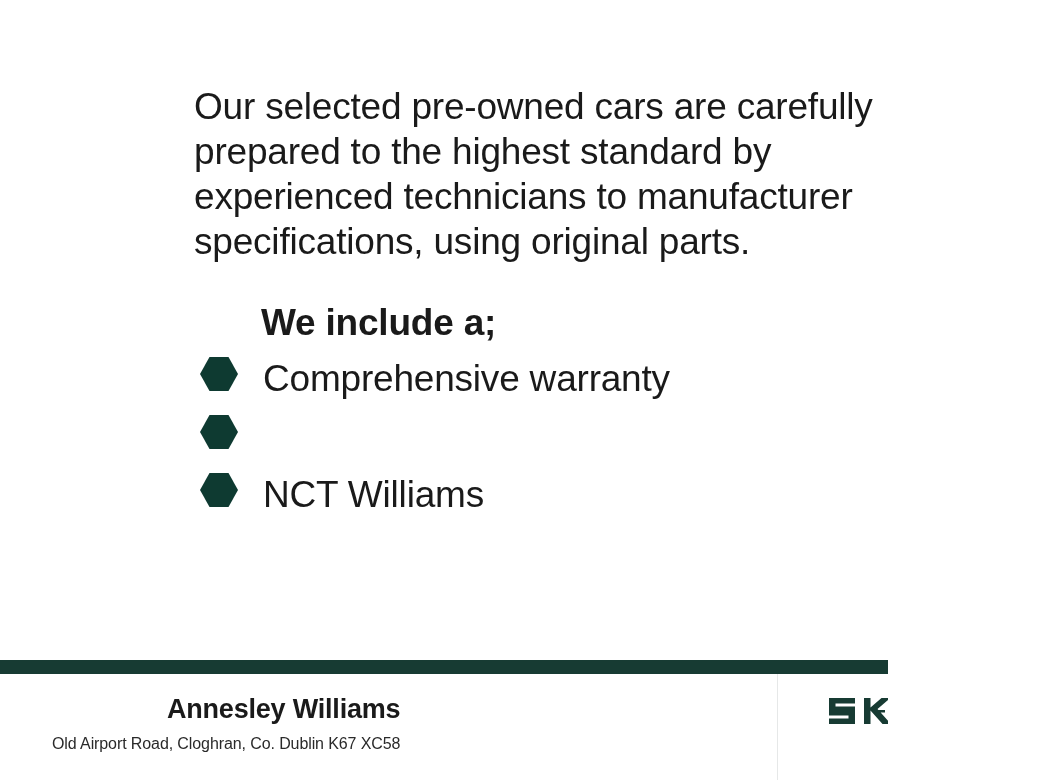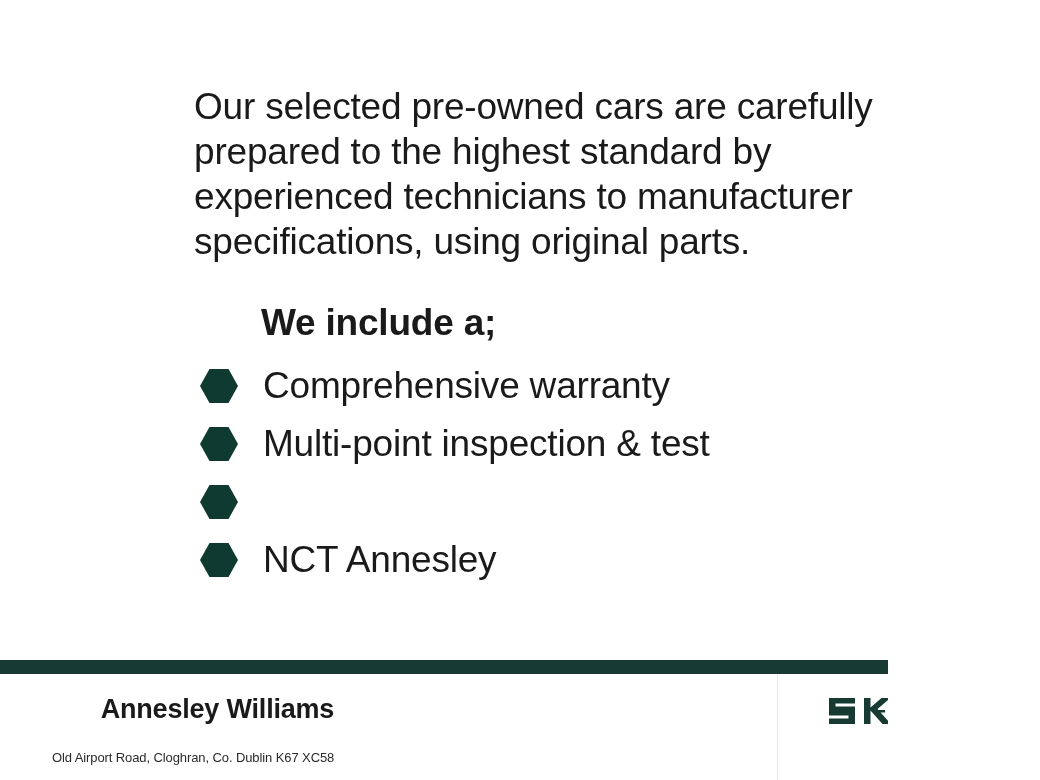--- a/index.html
+++ b/index.html
@@ -52,21 +52,20 @@
     position: absolute;
     left: 200px;
     top: 357px;
     width: 700px;
     margin: 0;
     padding: 0;
     list-style: none;
   }
   .bullet-row {
     display: flex;
-    align-items: center;
     height: 58px;
   }
   .hexagon {
     flex: 0 0 auto;
     width: 38px;
     height: 34px;
     background: #0e3a31;
     -webkit-clip-path: polygon(25% 0%, 75% 0%, 100% 50%, 75% 100%, 25% 100%, 0% 50%);
     clip-path: polygon(25% 0%, 75% 0%, 100% 50%, 75% 100%, 25% 100%, 0% 50%);
     margin-right: 25px;
@@ -114,22 +113,22 @@
     top: 19px;
   }
   .dealer-name {
     font-size: 27px;
     line-height: 33px;
     color: #1a1a1a;
     font-weight: 600;
     letter-spacing: -0.2px;
   }
   .dealer-address {
-    margin-top: 20px;
-    font-size: 13px;
+    margin-top: 6px;
+    font-size: 16px;
     line-height: 23px;
     color: #2a2a2a;
     font-weight: 400;
     letter-spacing: -0.1px;
   }
 
   
   .brand-logo {
     position: absolute;
     left: 828px;
@@ -148,28 +147,24 @@
 
   <div class="include-line">We include a;</div>
 
   <ul class="bullets">
     <li class="bullet-row">
       <span class="hexagon"></span>
       <span class="bullet-label">Comprehensive warranty</span>
     </li>
     <li class="bullet-row">
       <span class="hexagon"></span>
-      <span class="bullet-label">Multi-point inspection &amp; test</span>
     </li>
     <li class="bullet-row">
       <span class="hexagon"></span>
-    </li>
-    <li class="bullet-row">
-      <span class="hexagon"></span>
-      <span class="bullet-label">NCT Annesley</span>
+      <span class="bullet-label">NCT Williams</span>
     </li>
   </ul>
 
   <div class="footer-bar"></div>
 
   <div class="footer">
     <div class="dealer-block">
       <div class="dealer-name">Annesley Williams</div>
       <div class="dealer-address">Old Airport Road, Cloghran, Co. Dublin K67 XC58</div>
     </div>

